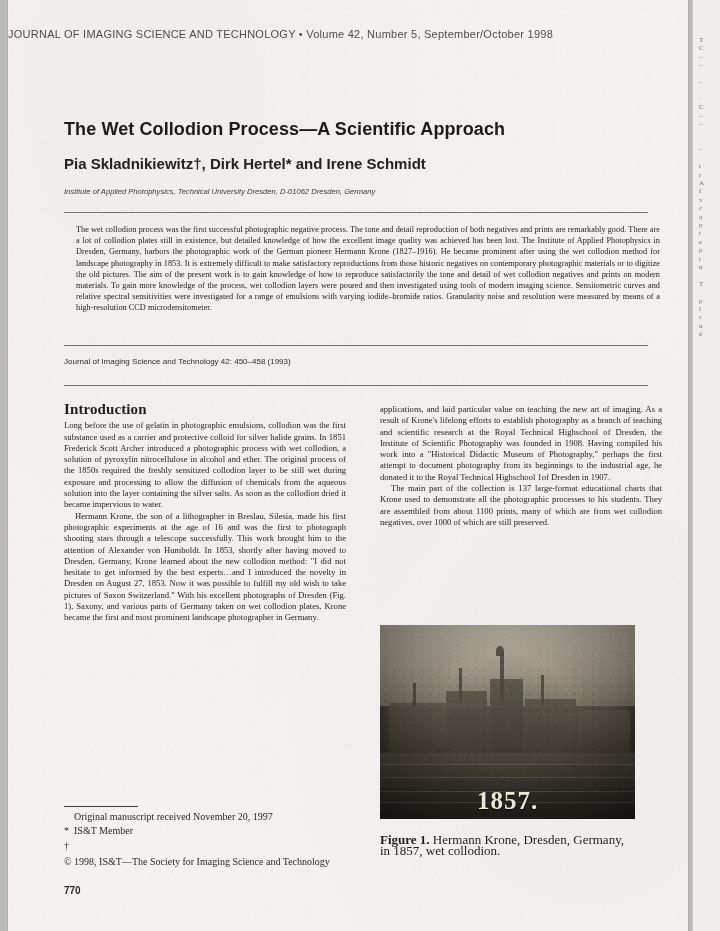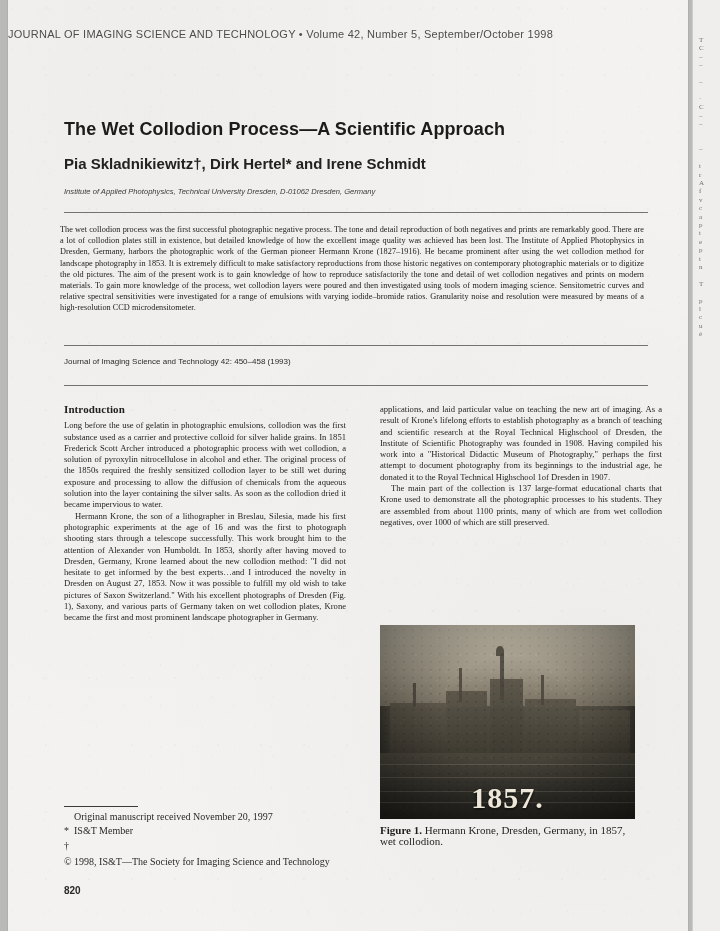--- a/index.html
+++ b/index.html
@@ -97,21 +97,21 @@
   .rule {
     position: absolute; left: 56px; width: 584px;
     height: 1px; background: #45433f; opacity: .72;
   }
   .rule.r1 { top: 212px; }
   .rule.r2 { top: 345px; }
   .rule.r3 { top: 385px; }
 
   
   .abstract {
-    position: absolute; left: 52px; top: 224px; width: 584px;
+    position: absolute; left: 68px; top: 224px; width: 584px;
     font-size: 8.25px;
     line-height: 11.2px;
     text-align: justify;
     color: #232120;
     letter-spacing: .02px;
   }
 
   .cite {
     position: absolute; left: 56px; top: 357px; width: 400px;
     font-family: "Liberation Sans", sans-serif;
@@ -126,21 +126,21 @@
     font-size: 8.6px;
     line-height: 11.3px;
     text-align: justify;
     color: #1f1e1c;
   }
   .col-left  { left: 56px;  top: 404px; }
   .col-right { left: 372px; top: 404px; }
 
   .sechead {
     font-weight: 700;
-    font-size: 11px;
+    font-size: 15px;
     margin: 0 0 5px 0;
     letter-spacing: .1px;
   }
   .col p { margin: 0; text-indent: 11px; }
   .col p.noindent { text-indent: 0; }
 
   
   .fn-rule {
     position: absolute; left: 56px; top: 806px;
     width: 74px; height: 1px; background: #3d3b38;
@@ -203,28 +203,28 @@
   }
   .fig-img .vig {
     position:absolute; inset:0;
     background: radial-gradient(ellipse at 50% 45%, transparent 38%, rgba(0,0,0,.45) 100%);
   }
   .fig-year {
     position: absolute; left: 0; right: 0; bottom: 4px;
     text-align: center;
     font-family: "Liberation Serif", serif;
     font-weight: 700;
-    font-size: 30px;
+    font-size: 25px;
     color: #ece7d8;
     letter-spacing: 1px;
     text-shadow: 0 1px 3px rgba(0,0,0,.85);
   }
   .fig-caption {
-    margin-top: 6px;
-    font-size: 11px;
+    margin-top: 16px;
+    font-size: 13px;
     line-height: 10.6px;
     color: #1f1e1c;
   }
   .fig-caption b { font-weight: 700; }
 
   
   .folio {
     position: absolute; left: 56px; top: 885px;
     font-family: "Liberation Sans", sans-serif;
     font-weight: 700;
@@ -303,21 +303,21 @@
       <div class="fn">
         <span class="mark">*</span>
         <span>IS&amp;T Member</span>
       </div>
       <div class="fn">
         <span class="mark">†</span>
       </div>
       <div class="copy">© 1998, IS&amp;T—The Society for Imaging Science and Technology</div>
     </div>
 
-    <div class="folio">820</div>
+    <div class="folio">770</div>
 
   </div>
 </div>
 
 <div id="next-page">
   <div class="frag">T
 C
 –
 –
 

